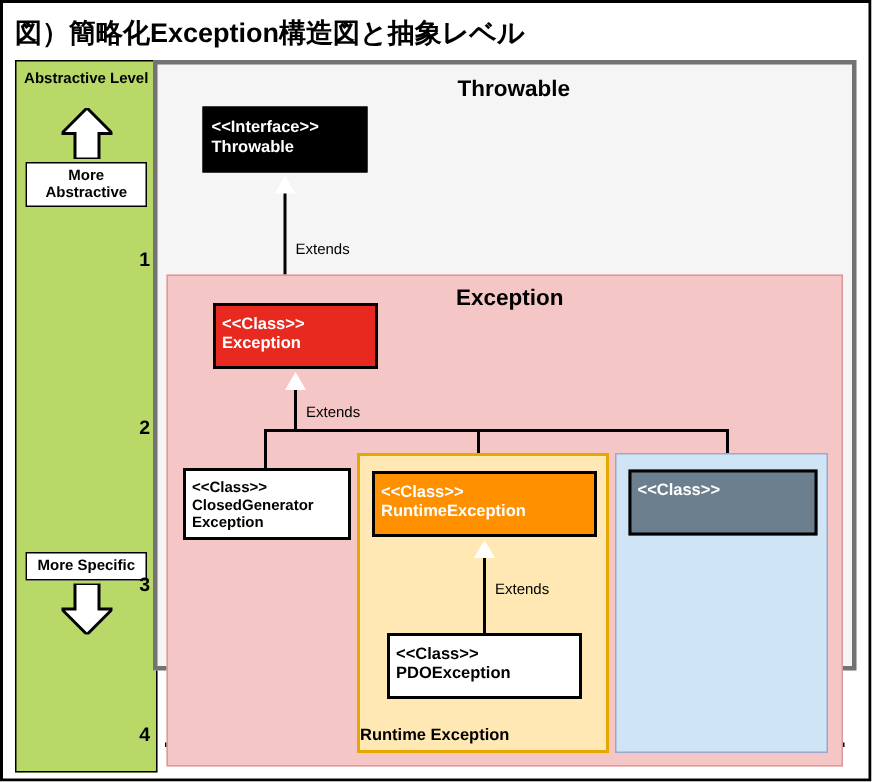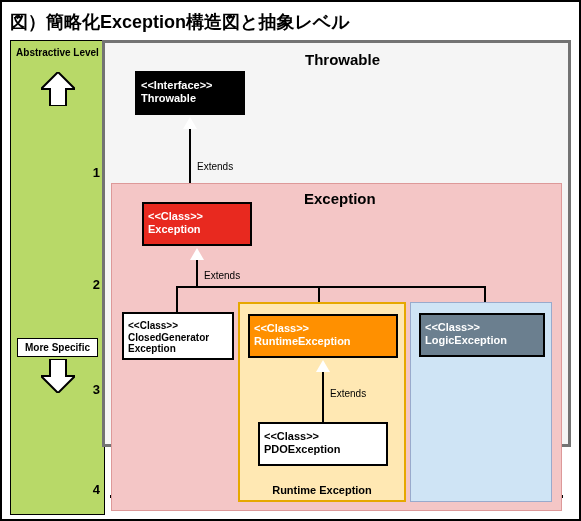--- a/index.html
+++ b/index.html
@@ -13,21 +13,21 @@
 .arrow-up svg,.arrow-down svg{display:block}
 .arrow-down{width:34px;height:34px;margin:2px auto 0;position:relative}
 .sb-label{background:#fff;border:1px solid #000;font-size:10px;text-align:center;padding:3px 2px;margin:0 6px;font-weight:bold}
 .lvl{position:absolute;right:4px;font-size:13px;font-weight:bold}
 .main{position:absolute;left:92px;top:0;right:0;height:407px;border:3px solid #737373;background:#f5f5f5}
 .region{position:absolute;border:1px solid rgba(0,0,0,0.2)}
 .reg-exception{left:6px;top:140px;right:6px;height:328px;background:#f4c6c6;border-color:#d99}
 .reg-runtime{left:126px;top:118px;width:168px;height:200px;background:#ffe8b3;border:2px solid #e6a800}
 .reg-logic{left:298px;top:118px;width:142px;height:200px;background:#cfe4f5;border:1px solid #9ac}
 .reg-title{position:absolute;font-size:15px;font-weight:bold}
-.reg-sm-title{position:absolute;bottom:4px;width:100%;text-align:center;font-size:11px;font-weight:bold}
+.reg-sm-title{position:absolute;bottom:4px;width:100%;font-size:11px;font-weight:bold}
 .box{position:absolute;border:2px solid #000;text-align:left;padding:6px 4px;font-size:11px}
 .box .st{font-weight:bold}
 .box .nm{font-weight:bold;margin-top:1px}
 .b-throwable{left:30px;top:28px;width:110px;height:44px;background:#000;color:#fff}
 .b-exception{left:30px;top:18px;width:110px;height:44px;background:#e8291f;color:#fff}
 .b-closed{left:10px;top:128px;width:112px;height:48px;background:#fff;color:#000;font-size:10px}
 .b-runtime{left:8px;top:10px;width:150px;height:44px;background:#ff9000;color:#fff}
 .b-logic{left:8px;top:10px;width:126px;height:44px;background:#6b7f8f;color:#fff}
 .b-pdo{left:18px;top:118px;width:130px;height:44px;background:#fff;color:#000}
 .conn{position:absolute;background:#000}
@@ -48,20 +48,21 @@
     <div class="dash" style="top:355px"></div>
     <div class="dash" style="top:455px"></div>
 
     <div class="sidebar">
       <div class="sb-title">Abstractive Level</div>
       <div class="arrow-up">
         <svg width="34" height="34">
             <polygon points="17,0 34,17 25,17 25,34 9,34 9,17 0,17" fill="#fff" stroke="#000" stroke-width="2"></polygon>
           </svg>
       </div>
+      <div class="sb-label">More Abstractive</div>
       <div style="height:230px"></div>
       <div class="sb-label">More Specific</div>
       <div class="arrow-down">
         <svg width="34" height="34">
             <polygon points="9,0 25,0 25,17 34,17 17,34 0,17 9,17" fill="#fff" stroke="#000" stroke-width="2"></polygon>
           </svg>
       </div>
       <span class="lvl" style="top:124px">1</span>
       <span class="lvl" style="top:236px">2</span>
       <span class="lvl" style="top:341px">3</span>
@@ -113,20 +114,19 @@
           <div class="box b-pdo">
             <div class="st">&lt;&lt;Class&gt;&gt;</div>
             <div class="nm">PDOException</div>
           </div>
           <div class="reg-sm-title">Runtime Exception</div>
         </div>
 
         <div class="region reg-logic">
           <div class="box b-logic">
             <div class="st">&lt;&lt;Class&gt;&gt;</div>
-            <div class="nm">LogicException</div>
           </div>
         </div>
 
       </div>
     </div>
   </div>
 </div>
 
 </body></html>

